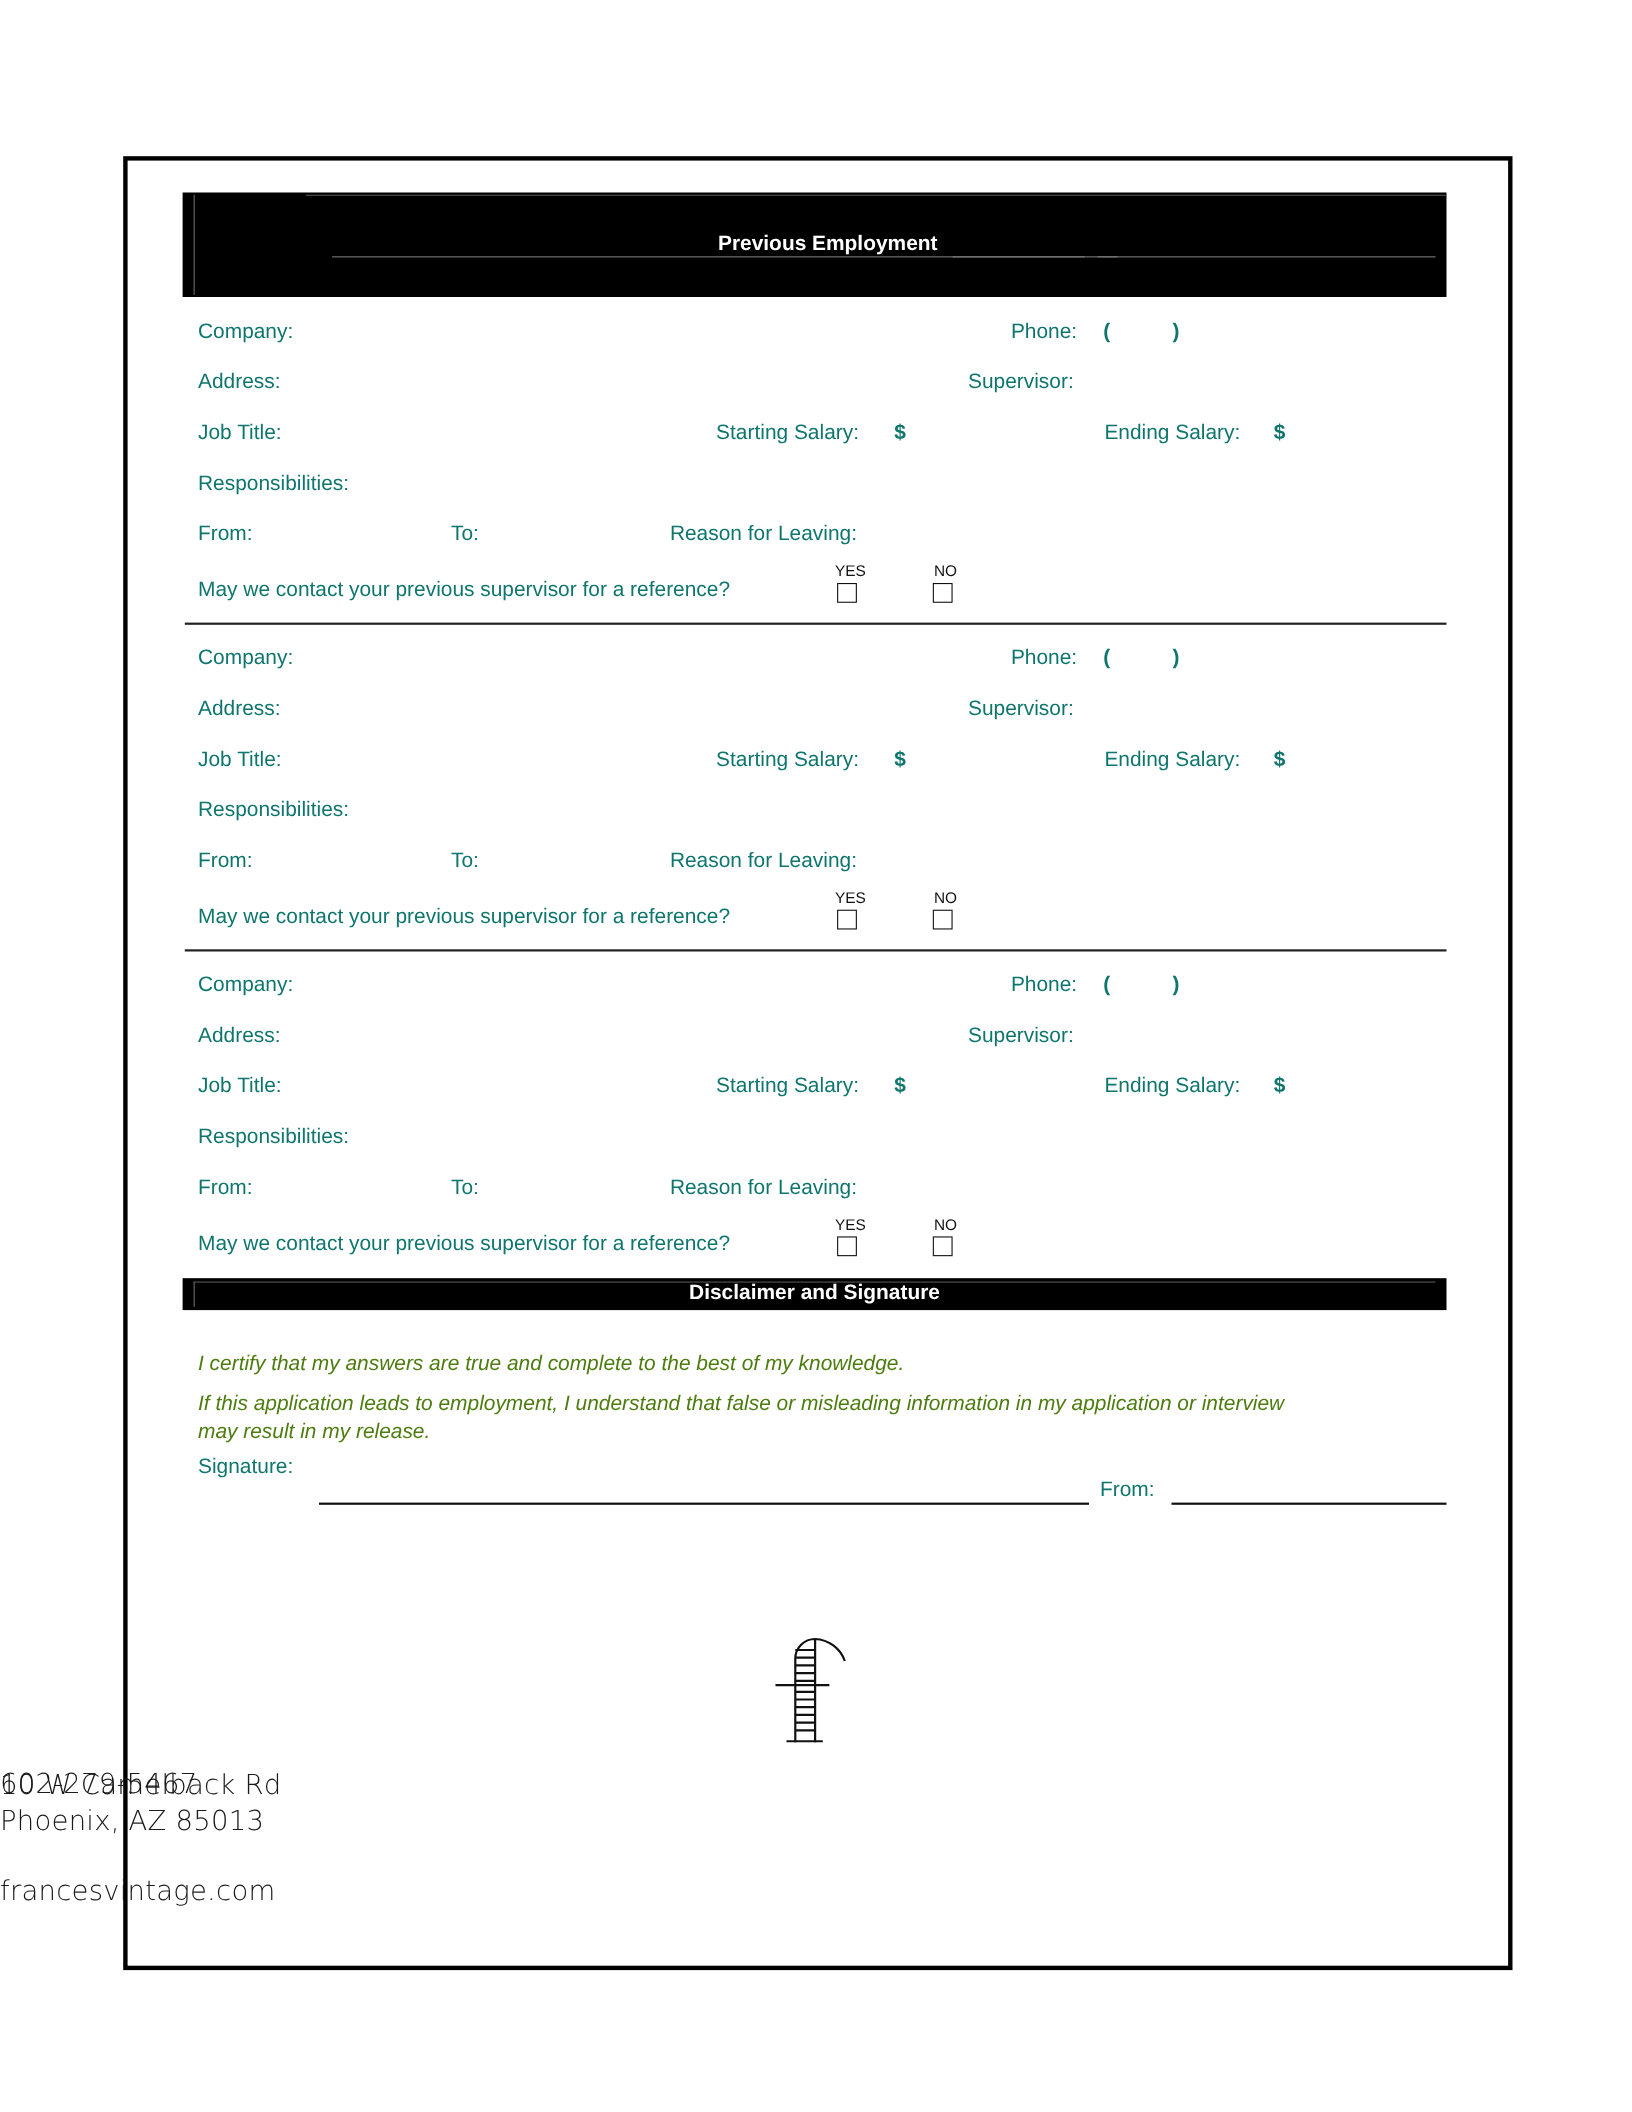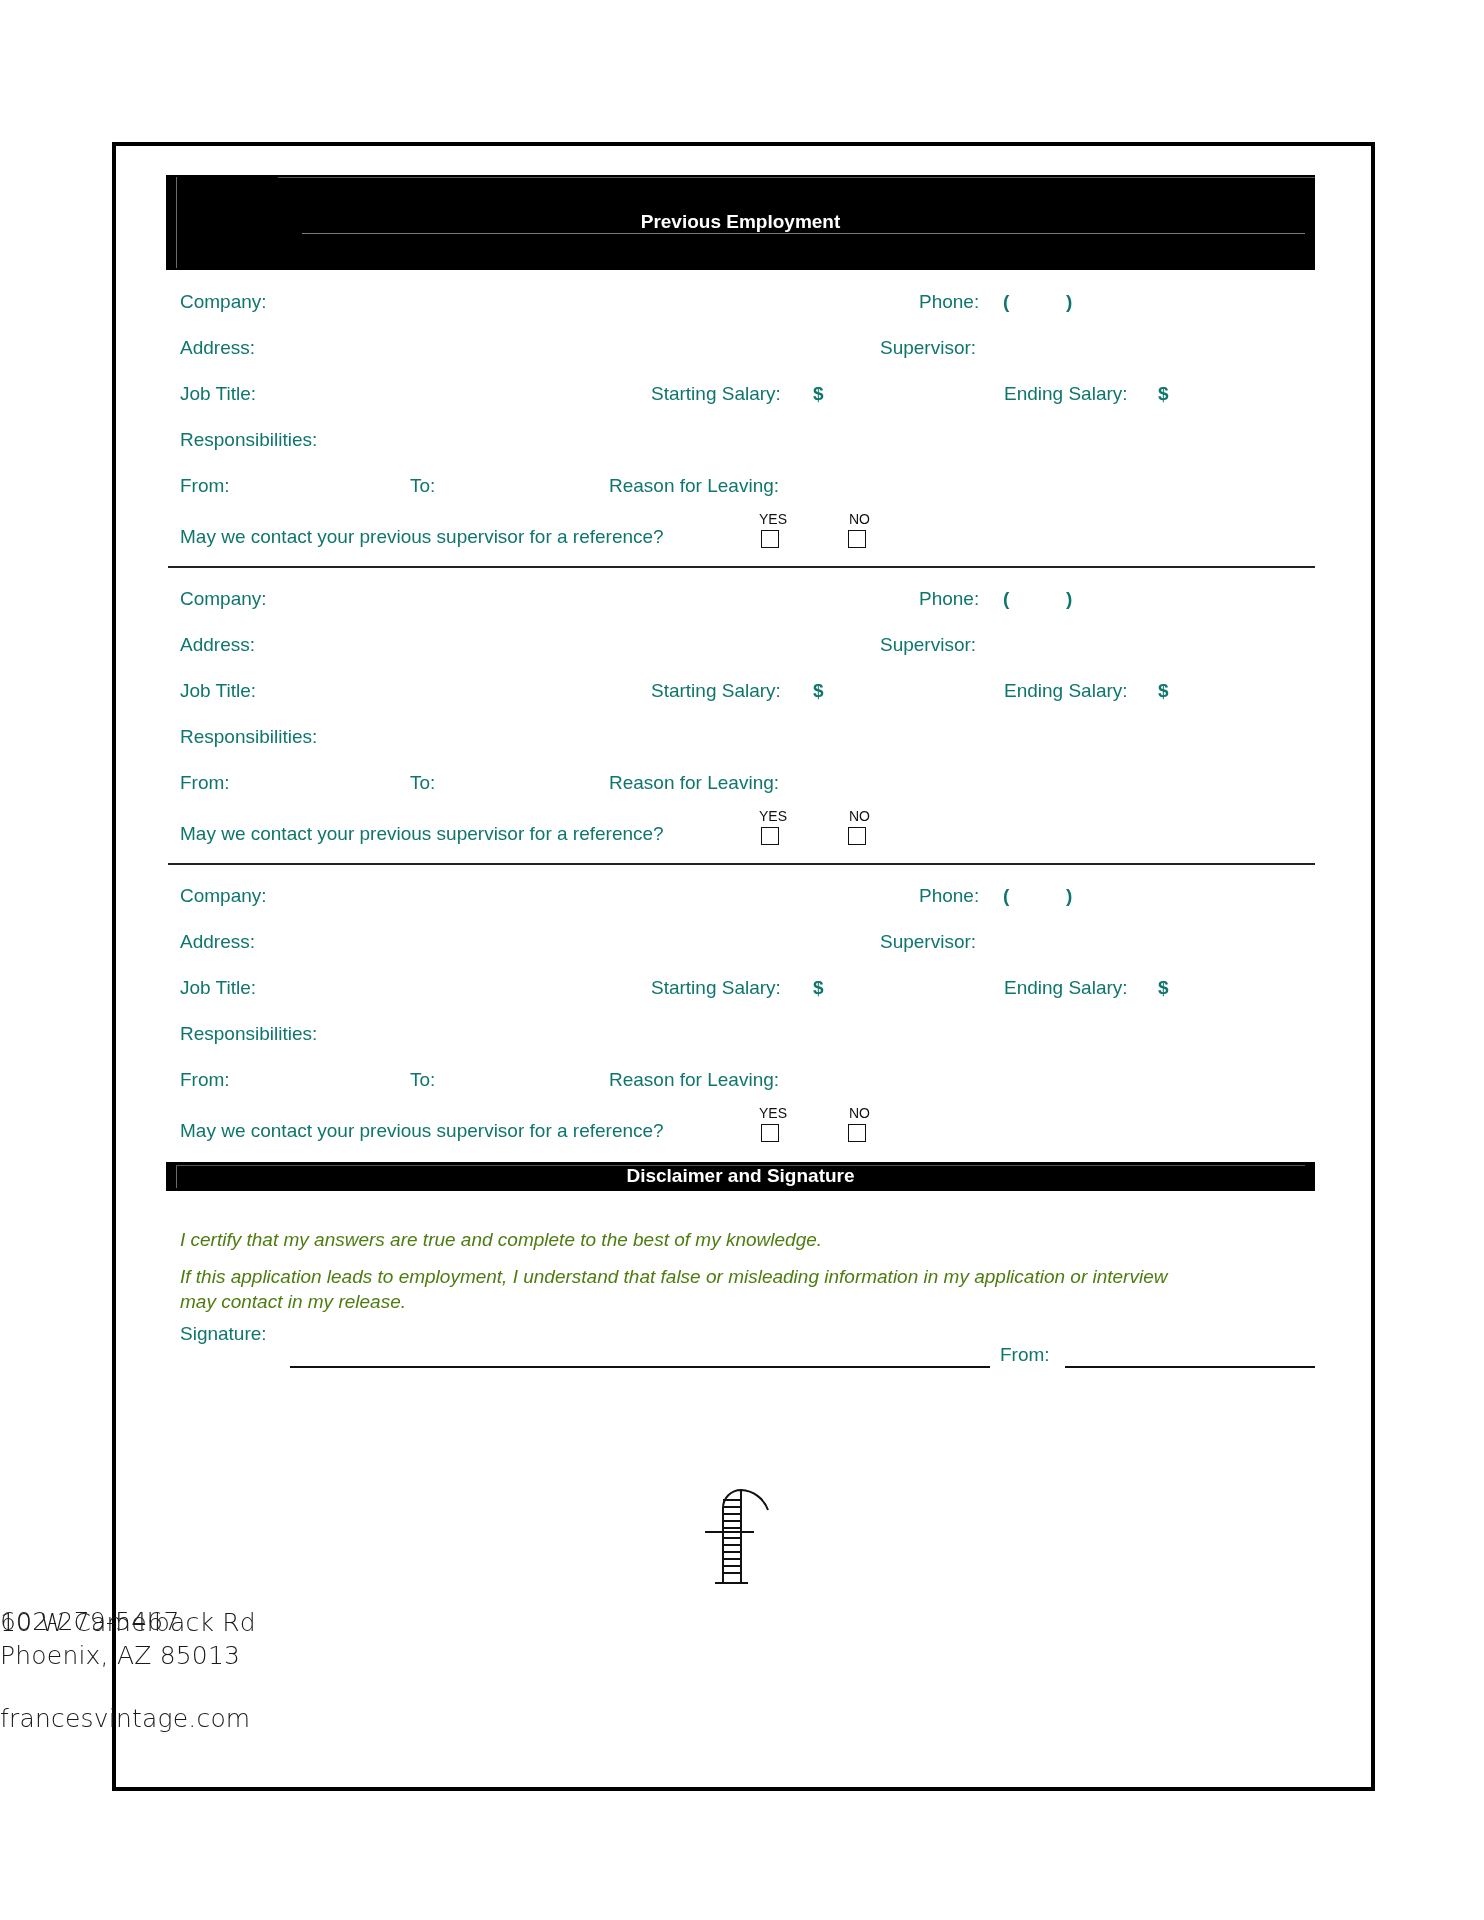--- a/index.html
+++ b/index.html
@@ -6,21 +6,21 @@
   body { width:1484px; height:1920px; position:relative; overflow:hidden;
          font-family:"Liberation Sans", sans-serif; color:#111; }
   .abs { position:absolute; white-space:nowrap; }
   .outer { position:absolute; left:112px; top:142px; width:1255px; height:1641px;
            border:4px solid #000; box-sizing:content-box; }
   .hdr { position:absolute; left:166px; top:175px; width:1149px; height:95px; background:#000; }
   .hdr .inner-l { position:absolute; left:10px; top:2px; width:1px; height:91px; background:#6a6a6a; }
   .hdr .topline { position:absolute; left:112px; top:2px; width:1037px; height:1px; background:#555; }
   .hdr .uline { position:absolute; top:58px; height:1px; background:#7a7a7a; }
   .hdr-title { position:absolute; left:0; width:100%; top:36px; text-align:center;
-               color:#fff; font-weight:bold; font-size:19px; }
+               color:#fff; font-weight:bold; font-size:19px;padding-left:12px; }
   .lbl { font-size:19px; color:#0f766e; }
   .bold { font-weight:bold; }
   .small { font-size:14px; }
   .cbx { position:absolute; width:18px; height:18px; border:1.5px solid #111; box-sizing:border-box; background:#fff; }
   .divider { position:absolute; left:168px; width:1147px; height:1.5px; background:#222; }
   .dbar { position:absolute; left:166px; top:1162px; width:1149px; height:29px; background:#000; }
   .dbar .inner-l { position:absolute; left:10px; top:3px; width:1px; height:23px; background:#6a6a6a; }
   .dbar .topline { position:absolute; left:10px; top:3px; width:1129px; height:1px; background:#555; }
   .dbar-title { position:absolute; left:0; width:100%; top:3px; text-align:center; color:#fff; font-weight:bold; font-size:19px; }
   .ital { font-style:italic; font-size:19px; color:#4d7c0f; }
@@ -114,21 +114,21 @@
   </div>
 
 <div class="dbar">
   <div class="inner-l"></div>
   <div class="topline"></div>
   <div class="dbar-title">Disclaimer and Signature</div>
 </div>
 
 <div class="abs ital" style="left:180px;top:1229px;">I certify that my answers are true and complete to the best of my knowledge.</div>
 <div class="abs ital" style="left:180px;top:1266px;">If this application leads to employment, I understand that false or misleading information in my application or interview</div>
-<div class="abs ital" style="left:180px;top:1291px;">may contact in my release.</div>
+<div class="abs ital" style="left:180px;top:1291px;">may result in my release.</div>
 
 <div class="abs lbl" style="left:180px;top:1282px;margin-top:41px;">Signature:</div>
 <div class="sigline" style="left:290px;top:1366px;width:700px;"></div>
 <div class="abs lbl" style="left:1000px;top:1344px;">From:</div>
 <div class="sigline" style="left:1065px;top:1366px;width:250px;"></div>
 
 <div class="abs" style="left:700px;top:1480px;">
   <svg width="80" height="104" viewBox="0 0 80 104" xmlns="http://www.w3.org/2000/svg">
     <g fill="none" stroke="#111" stroke-width="2">
       <path d="M23 104 V28 A18 18 0 0 1 41 10 A30 30 0 0 1 68 30"></path>

